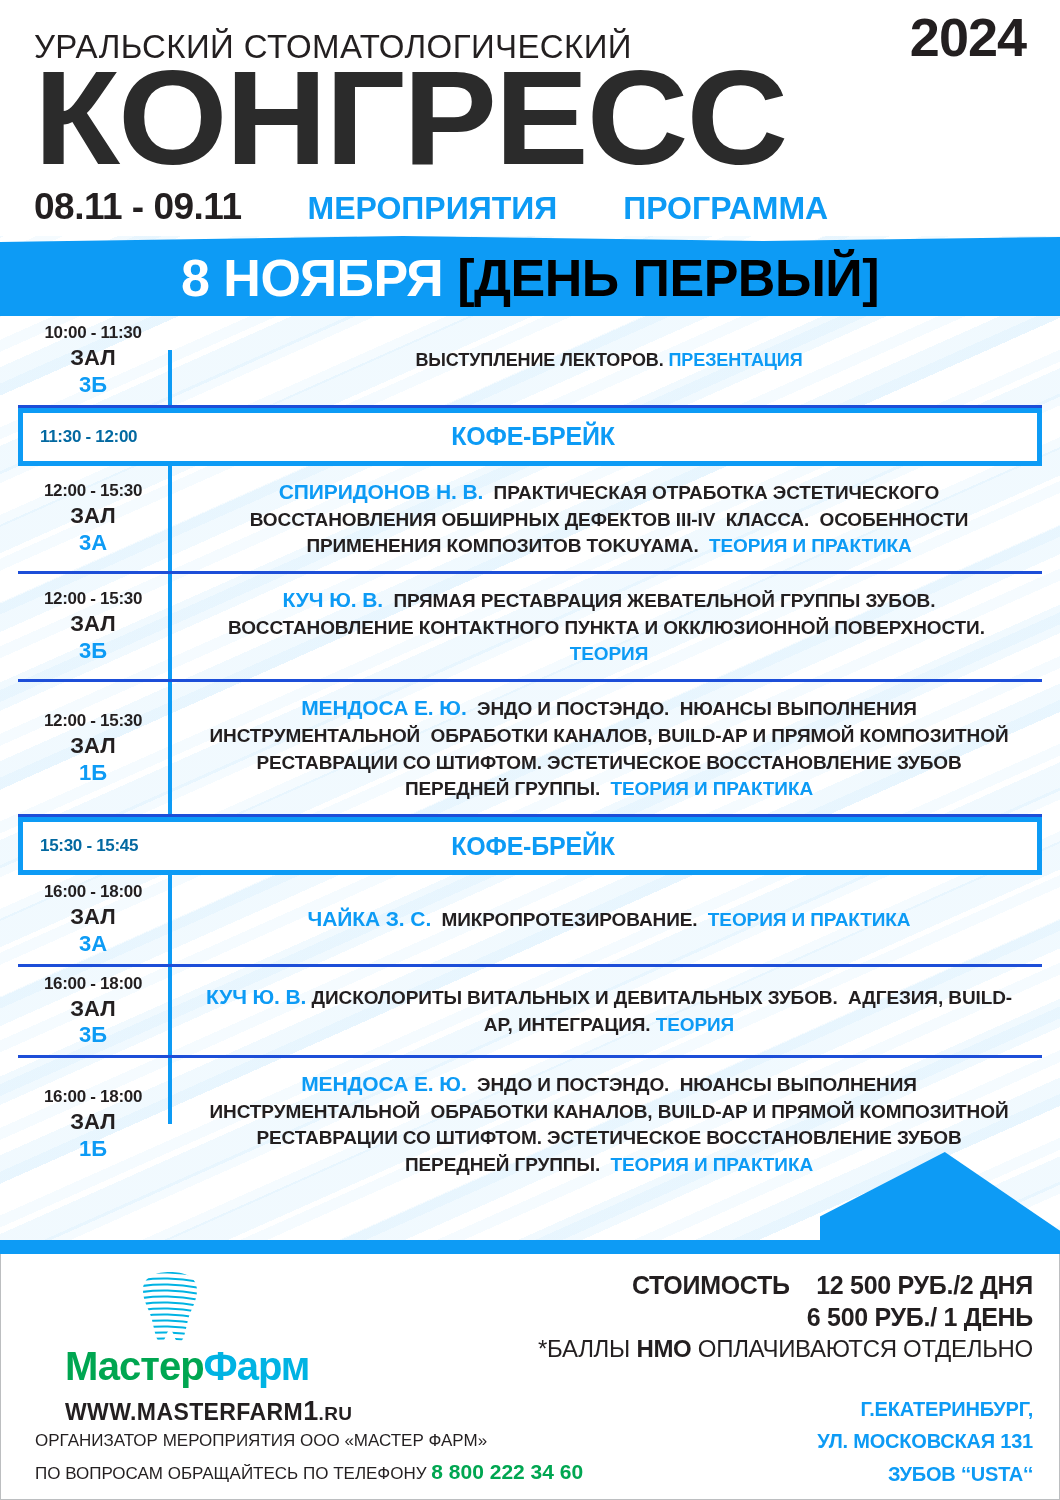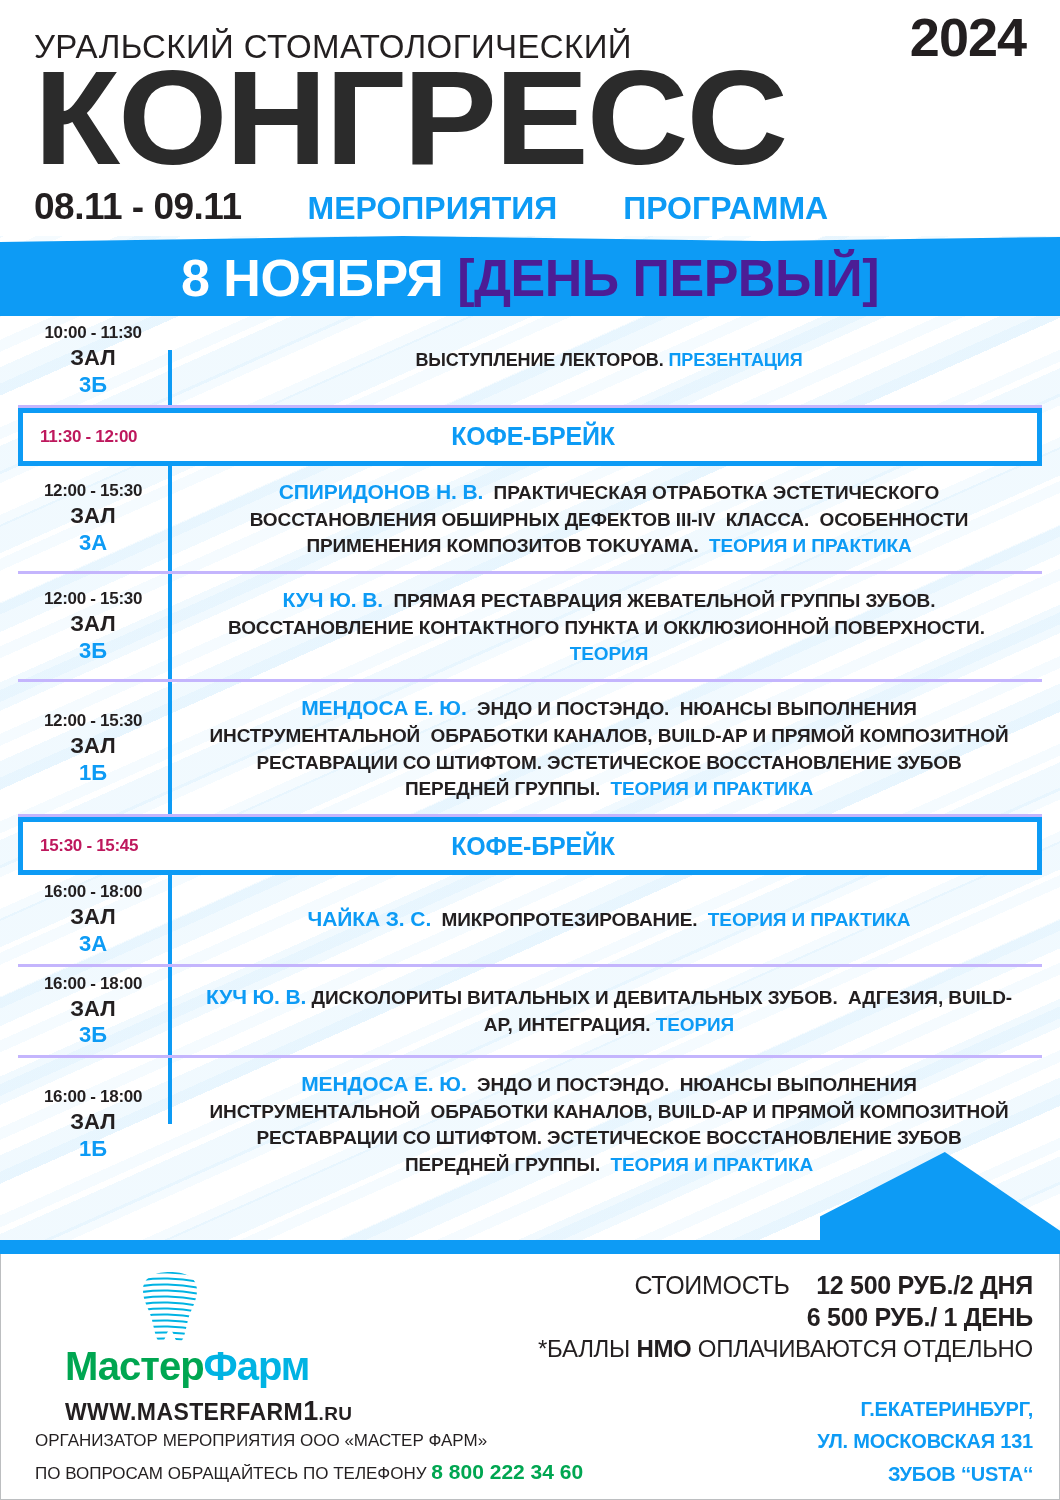--- a/index.html
+++ b/index.html
@@ -90,40 +90,40 @@
     background:#0d9bf5;
     clip-path: polygon(0 6px, 38% 0, 72% 5px, 100% 1px, 100% 100%, 0 100%);
     display:flex; align-items:center; justify-content:center;
   }
   #day-banner-inner{
     display:flex; align-items:baseline; gap:14px;
     font-size:52px; font-weight:700; letter-spacing:-0.5px;
     transform:translateY(2px);
   }
   .day-white{ color:#ffffff; }
-  .day-dark{ color:#4c1d95; }
+  .day-dark{ color:#000000; }
 
   
   #schedule{
     position:relative;
     padding:0 18px;
     height:866px;
   }
   
   #vrule{
     position:absolute;
     left:168px; top:34px; width:4px; height:774px;
     background:#0d9bf5;
     z-index:1;
   }
 
   .row{
     position:relative;
     display:flex; align-items:center;
-    border-bottom:3px solid #c4b5fd;
+    border-bottom:3px solid #1d4ed8;
     z-index:2;
   }
   .row:first-child{ border-top:none; }
   .row.no-line{ border-bottom:none; }
 
   .time-cell{
     width:150px; flex:0 0 150px;
     text-align:center;
     padding:6px 4px;
   }
@@ -161,21 +161,21 @@
     margin:0;
     height:58px;
     border:5px solid #0d9bf5;
     background:#ffffff;
     display:flex; align-items:center;
     z-index:5;
   }
   .break-time{
     width:146px; flex:0 0 146px;
     padding-left:17px;
-    font-size:17px; font-weight:700; color:#be185d;
+    font-size:17px; font-weight:700; color:#0369a1;
     letter-spacing:-0.3px;
   }
   .break-label{
     flex:1 1 auto;
     text-align:center;
     font-size:25px; font-weight:700; color:#0d9bf5;
     letter-spacing:-0.2px;
     transform:translateX(-70px);
   }
 
@@ -239,21 +239,21 @@
     white-space:nowrap;
   }
   .phone{ color:#00a651; font-weight:700; font-size:21px; letter-spacing:0px; }
 
   
   .price-block{ text-align:right; padding-top:6px; }
   .price-line{
     font-size:25px; line-height:1.26; color:#231f20; font-weight:400;
     letter-spacing:-0.3px;
   }
-  .price-line .lbl{ font-weight:400; }
+  .price-line .lbl{ font-weight:700; }
   .price-line .amt{ font-weight:700; }
   .nmo-line{
     font-size:24px; color:#231f20; font-weight:400;
     margin-top:2px; letter-spacing:-0.3px;
   }
   .nmo-line b{ font-weight:700; }
 
   .addr-block{ text-align:right; margin-top:30px; }
   .addr-line{
     font-size:20px; font-weight:700; color:#0d9bf5;

